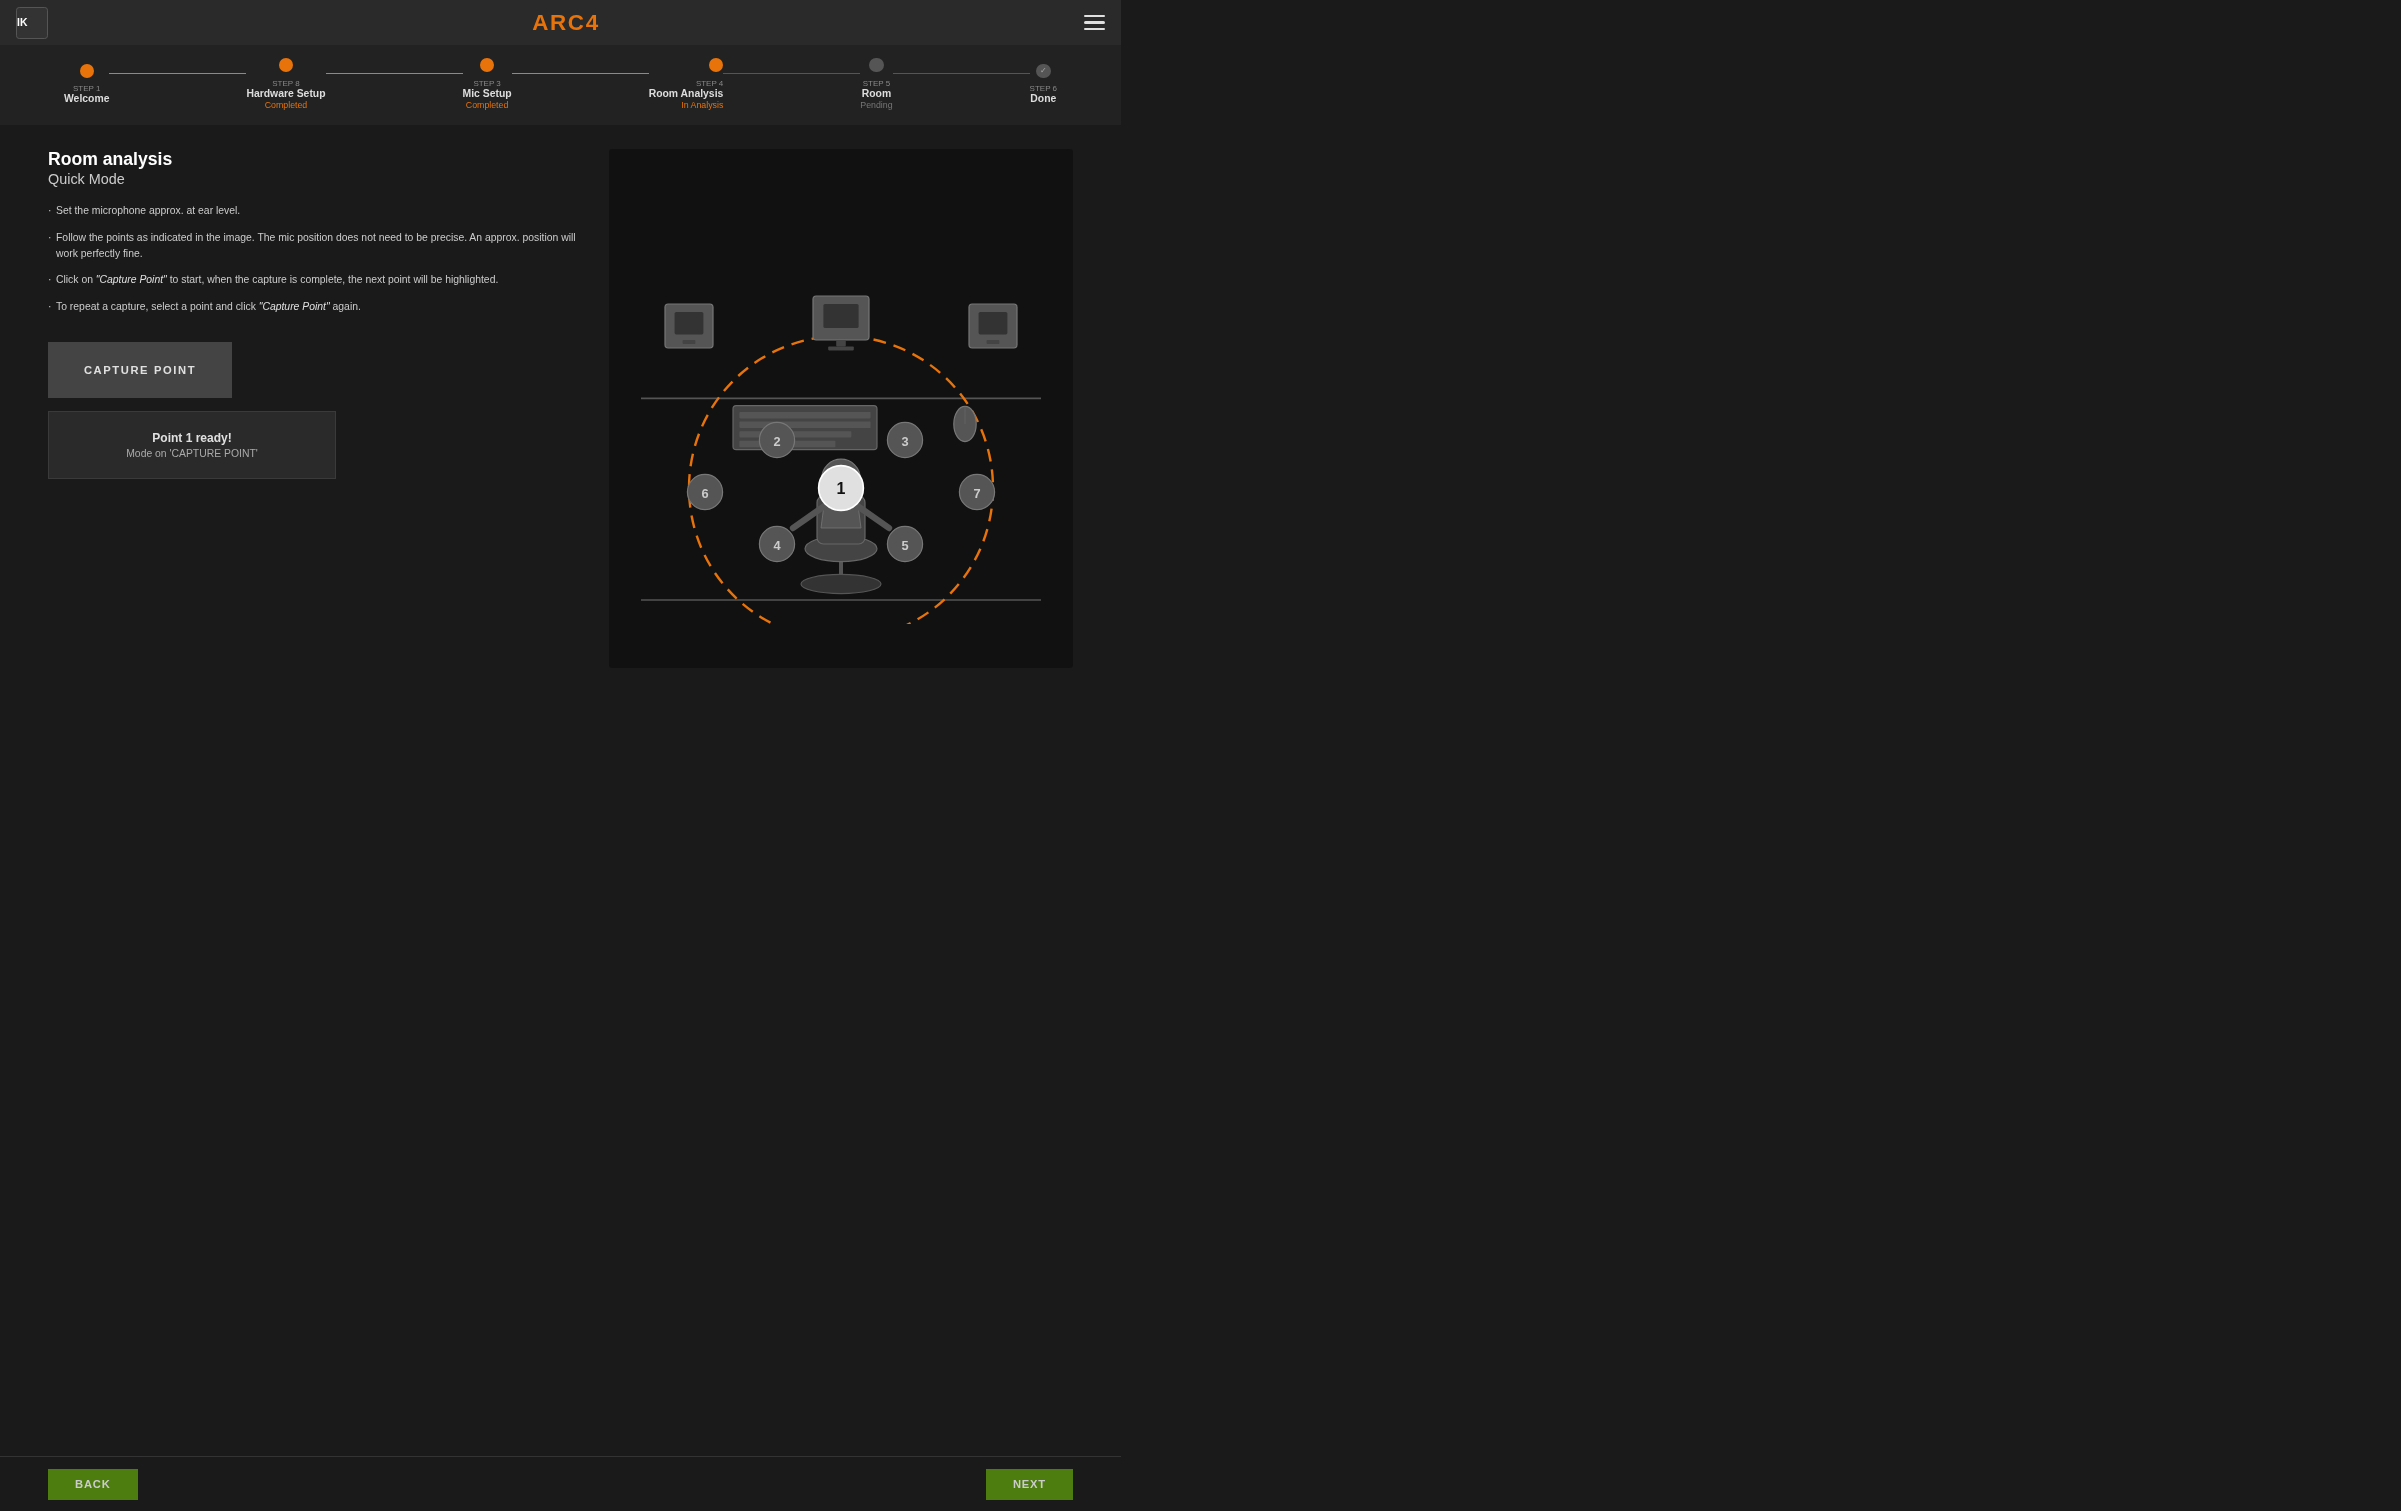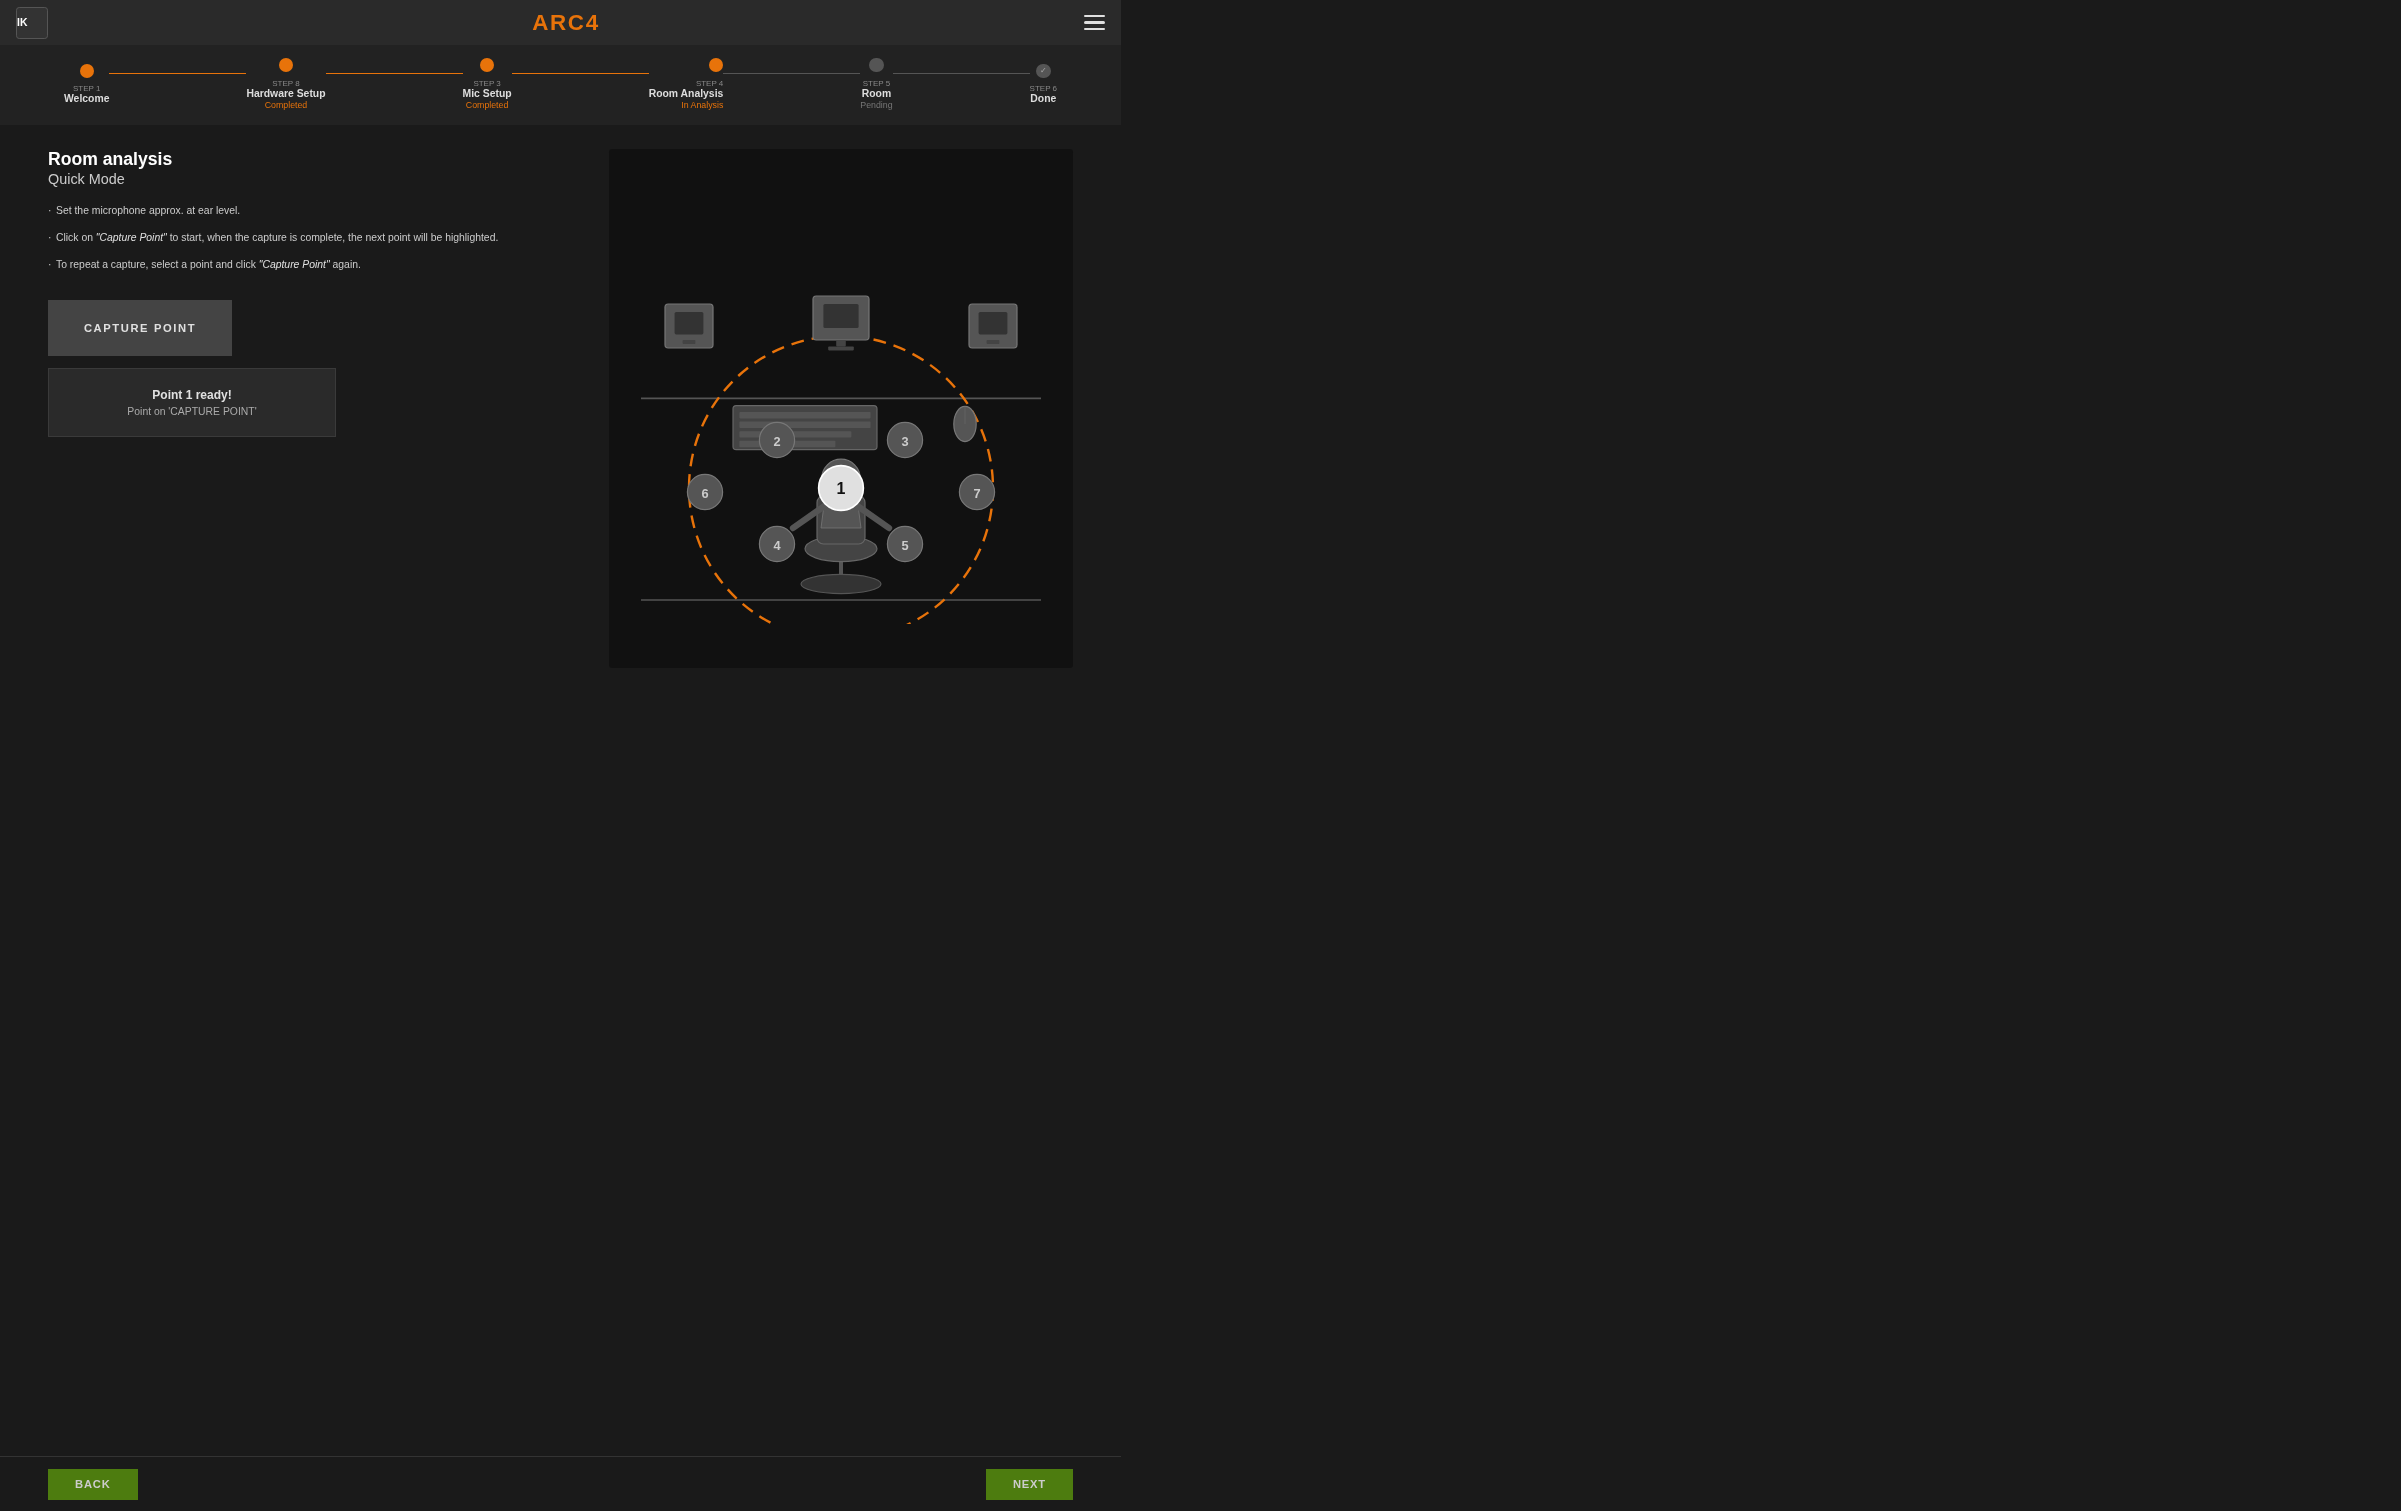--- a/index.html
+++ b/index.html
@@ -268,29 +268,30 @@
 </div>
 
 <div class="main-content">
 
   <div class="left-panel">
     <div class="section-title">Room analysis</div>
     <div class="section-subtitle">Quick Mode</div>
 
     <ul class="instruction-list">
       <li>Set the microphone approx. at ear level.</li>
+      <li>Follow the points as indicated in the image. The mic position does not need to be precise. An approx. position will work perfectly fine.</li>
       <li>Click on <em>"Capture Point"</em> to start, when the capture is complete, the next point will be highlighted.</li>
       <li>To repeat a capture, select a point and click <em>"Capture Point"</em> again.</li>
     </ul>
 
     <button class="capture-btn">CAPTURE POINT</button>
 
     <div class="status-box">
       <div class="status-box-line1">Point 1 ready!</div>
-      <div class="status-box-line2">Point on 'CAPTURE POINT'</div>
+      <div class="status-box-line2">Mode on 'CAPTURE POINT'</div>
     </div>
   </div>
 
   <div class="right-panel">
     <svg viewBox="0 0 580 540" width="464" height="432">
 
       <rect width="580" height="540" fill="#111"></rect>
 
       <line x1="40" y1="258" x2="540" y2="258" stroke="#555" stroke-width="2"></line>
       <line x1="40" y1="510" x2="540" y2="510" stroke="#555" stroke-width="2"></line>

